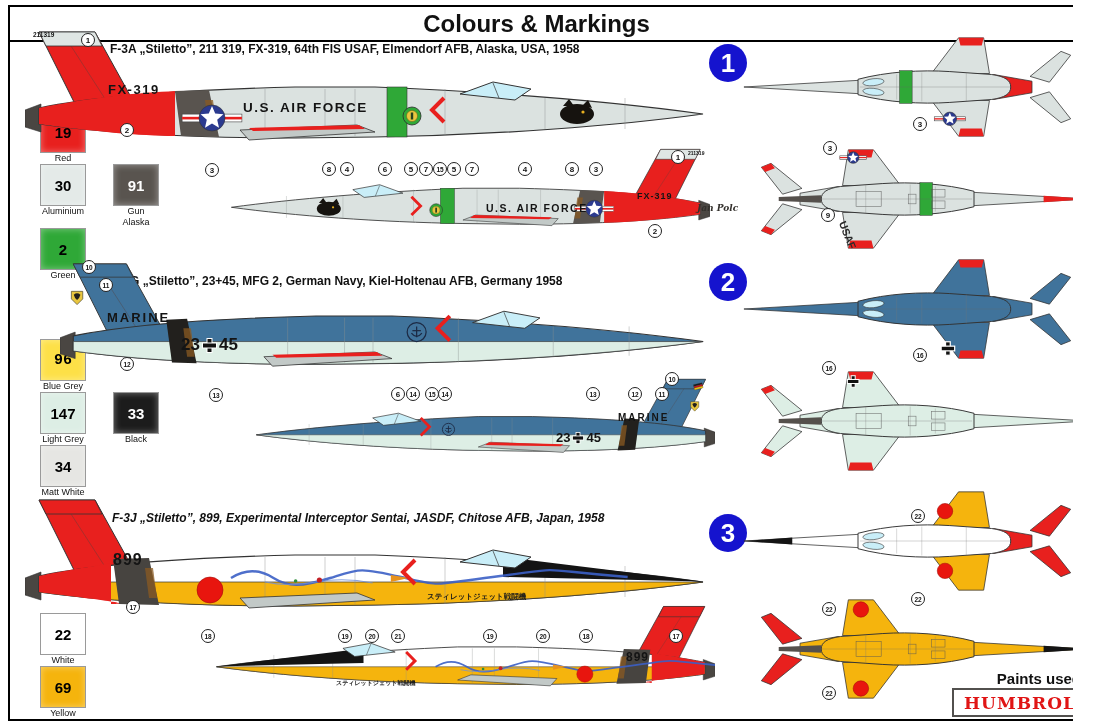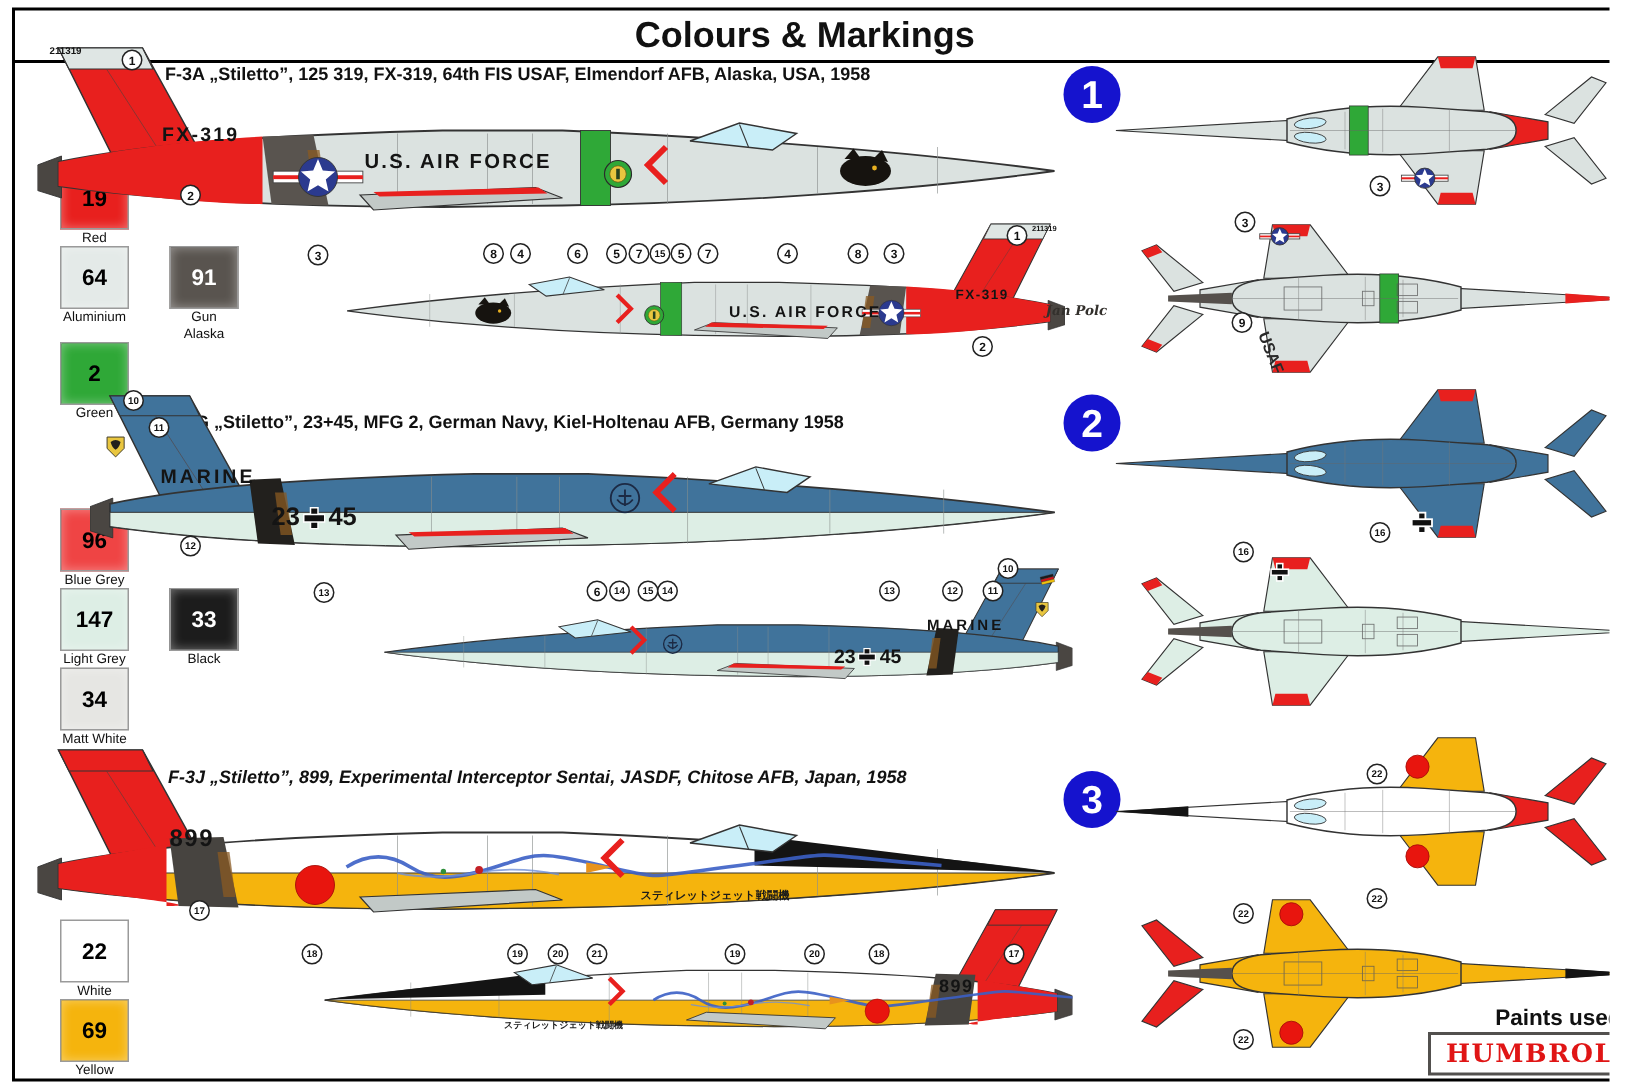--- a/index.html
+++ b/index.html
@@ -28,56 +28,56 @@
   .humbrol{position:absolute;left:952px;top:688px;width:132px;height:25px;border:2px solid #52504e;background:#fff;display:flex;align-items:center;justify-content:center;font-family:"DejaVu Serif",serif;font-weight:bold;font-size:17px;letter-spacing:1px;color:#e01515;}
 </style>
 </head>
 <body>
 
 <div class="page">
   <div class="frame"></div>
   <div class="title">Colours &amp; Markings</div>
   <div class="titleline"></div>
 
-  <div class="heading" style="left:110px;top:42px;">F-3A „Stiletto”, 125 319, FX-319, 64th FIS USAF, Elmendorf AFB, Alaska, USA, 1958</div>
+  <div class="heading" style="left:110px;top:42px;">F-3A „Stiletto”, 211 319, FX-319, 64th FIS USAF, Elmendorf AFB, Alaska, USA, 1958</div>
   <div class="heading" style="left:112px;top:274px;">F-3G „Stiletto”, 23+45, MFG 2, German Navy, Kiel-Holtenau AFB, Germany 1958</div>
   <div class="heading" style="left:112px;top:511px;font-style:italic;">F-3J „Stiletto”, 899, Experimental Interceptor Sentai, JASDF, Chitose AFB, Japan, 1958</div>
 
   <div class="badge" style="left:709px;top:44px;">1</div>
   <div class="badge" style="left:709px;top:263px;">2</div>
   <div class="badge" style="left:709px;top:514px;">3</div>
 
   <div class="swatch-col" id="sw0" style="left:40px;top:111px;">
       <div class="swrow">
         <div class="swatch">
           <div class="swbox" style="background: rgb(232, 32, 30); color: rgb(0, 0, 0);">19</div>
           <div class="swname">Red</div>
         </div>
       </div>
       <div class="swrow">
         <div class="swatch">
-          <div class="swbox" style="background: rgb(228, 234, 232); color: rgb(0, 0, 0);">64</div>
+          <div class="swbox" style="background: rgb(228, 234, 232); color: rgb(0, 0, 0);">30</div>
           <div class="swname">Aluminium</div>
         </div>
         <div class="swatch">
           <div class="swbox" style="background: rgb(89, 84, 79); color: rgb(255, 255, 255);">91</div>
           <div class="swname">Gun Alaska</div>
         </div>
       </div>
       <div class="swrow">
         <div class="swatch">
           <div class="swbox" style="background: rgb(47, 168, 55); color: rgb(0, 0, 0);">2</div>
           <div class="swname">Green</div>
         </div>
       </div>
     </div>
   <div class="swatch-col" id="sw1" style="left:40px;top:339px;">
       <div class="swrow">
         <div class="swatch">
-          <div class="swbox" style="background: #ef4444; color: rgb(0, 0, 0);">96</div>
+          <div class="swbox" style="background: #fde047; color: rgb(0, 0, 0); font-family: Liberation Mono, monospace;">96</div>
           <div class="swname">Blue Grey</div>
         </div>
       </div>
       <div class="swrow">
         <div class="swatch">
           <div class="swbox" style="background: rgb(221, 238, 229); color: rgb(0, 0, 0);">147</div>
           <div class="swname">Light Grey</div>
         </div>
         <div class="swatch">
           <div class="swbox" style="background: rgb(28, 28, 28); color: rgb(255, 255, 255);">33</div>

